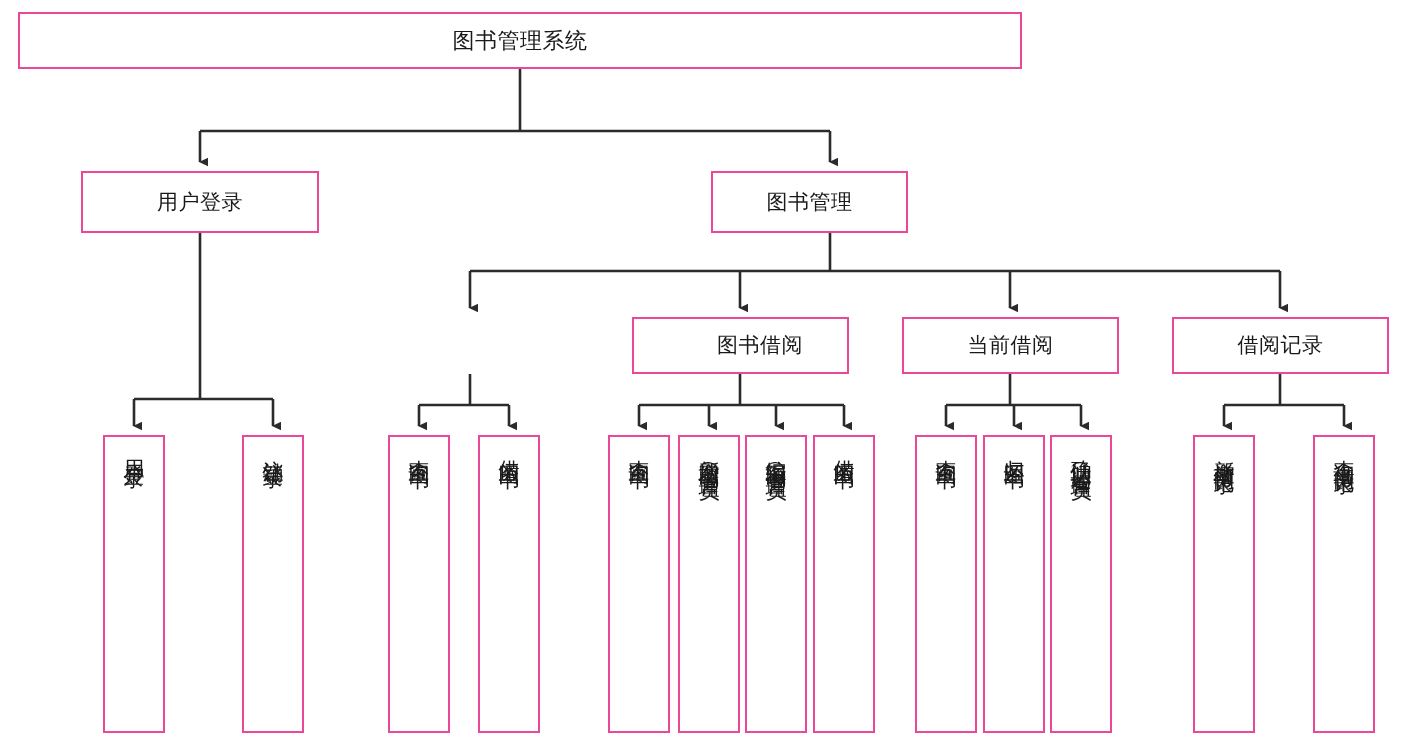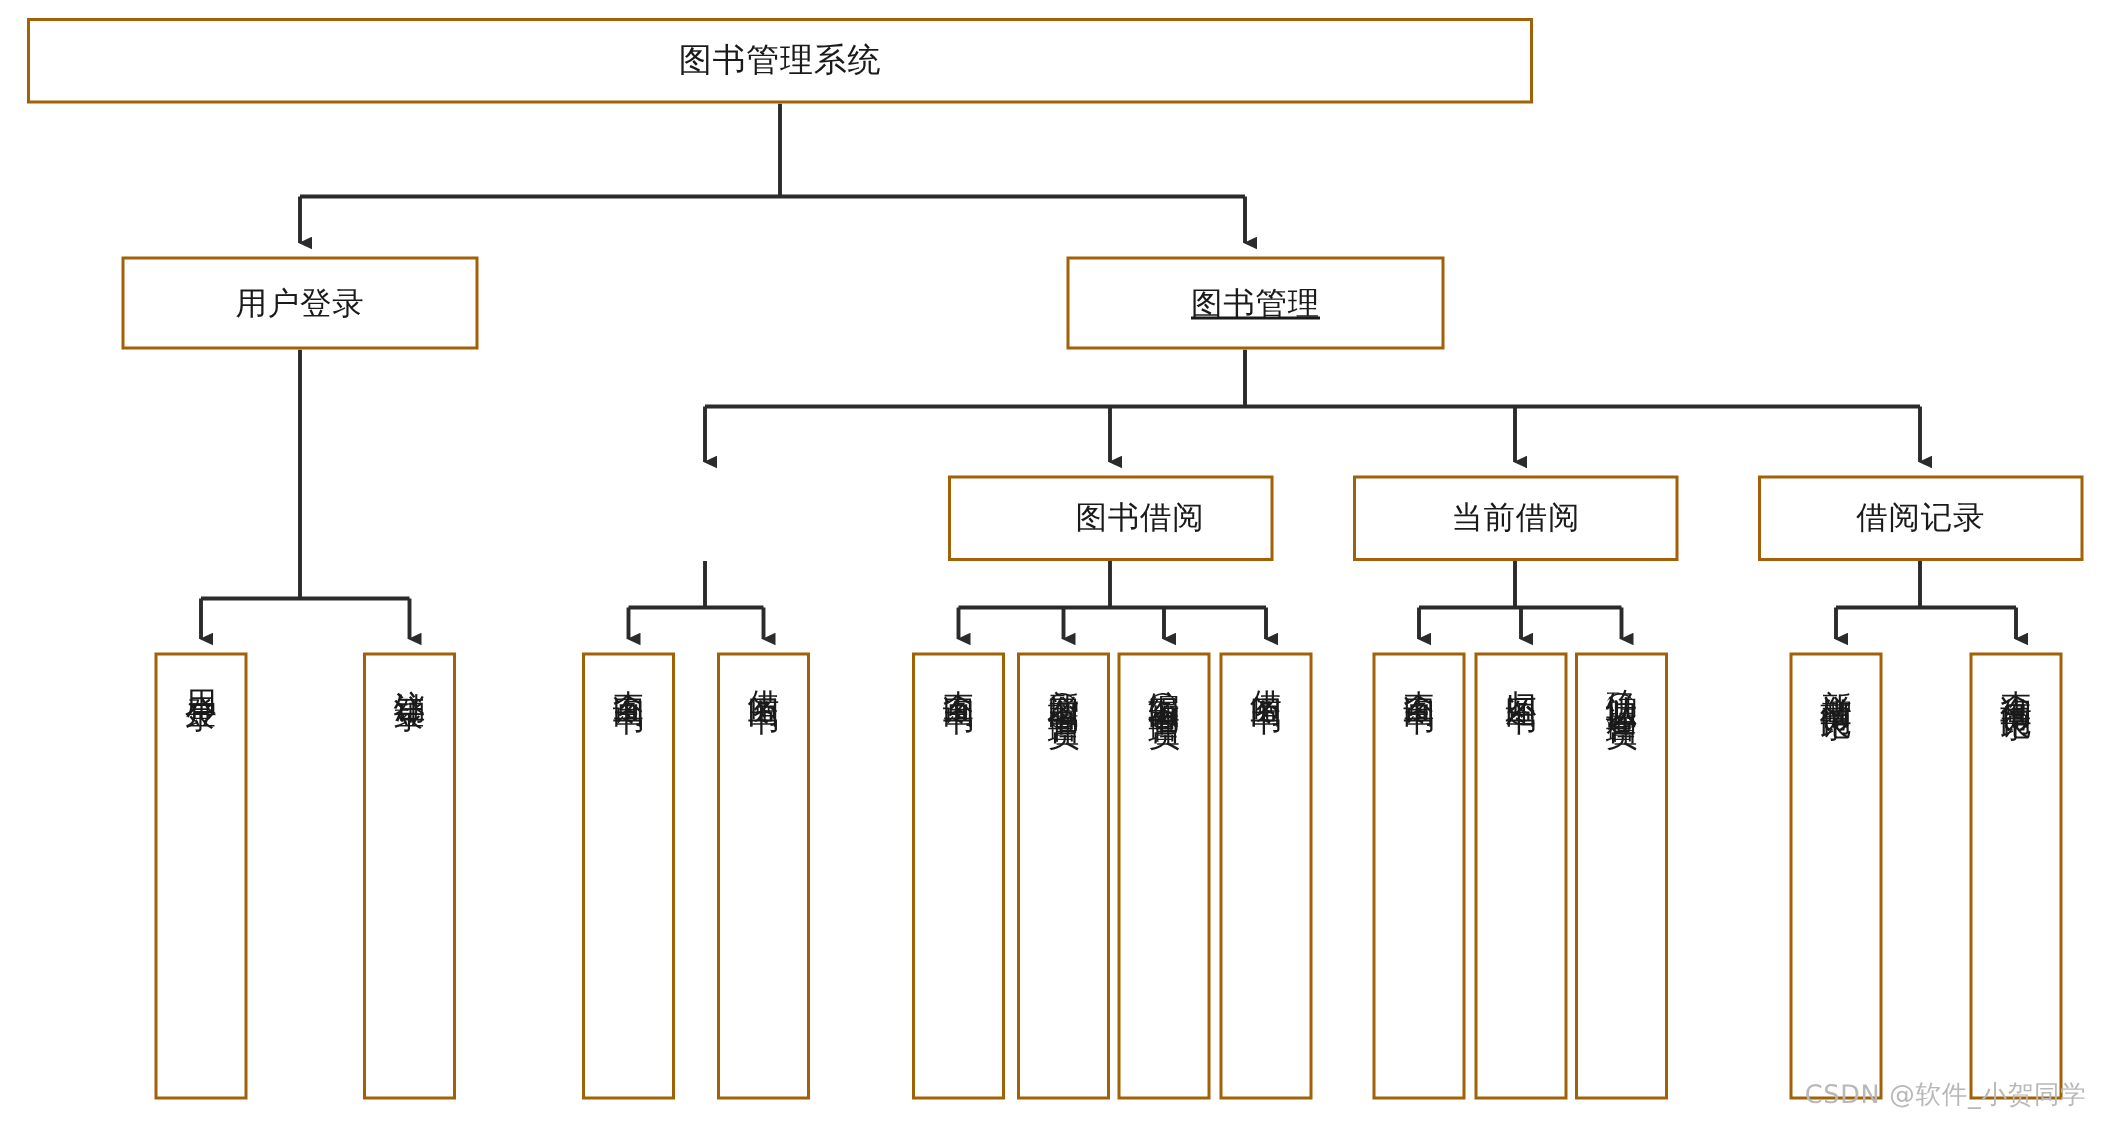--- a/index.html
+++ b/index.html
@@ -23,21 +23,21 @@
     position: absolute;
     left: 0;
     top: 0;
     width: 1405px;
     height: 747px;
   }
   .node-box {
     position: absolute;
     box-sizing: border-box;
     background: #ffffff;
-    border: 2px solid #a16207;
+    border: 2px solid #ec4899;
     display: flex;
     align-items: center;
     justify-content: center;
     color: #1a1a1a;
   }
   .node-label {
     display: block;
     text-align: center;
     line-height: 1.18;
     letter-spacing: 0.5px;
@@ -139,21 +139,21 @@
     </g>
   </svg>
 
   <div class="node-box root horizontal" style="left: 18px; top: 12px; width: 1004px; height: 57px;">
     <span class="node-label">图书管理系统</span>
   </div>
 
   <div class="node-box horizontal" style="left: 81px; top: 171px; width: 238px; height: 62px;">
     <span class="node-label">用户登录</span>
   </div>
-  <div class="node-box horizontal" style="left: 711px; top: 171px; width: 252px; height: 62px; text-decoration: underline;">
+  <div class="node-box horizontal" style="left: 711px; top: 171px; width: 197px; height: 62px;">
     <span class="node-label">图书管理</span>
   </div>
 
   <div class="node-box horizontal" style="left: 632px; top: 317px; width: 217px; height: 57px; padding-left: 39px;">
     <span class="node-label">图书借阅</span>
   </div>
   <div class="node-box horizontal" style="left: 1172px; top: 317px; width: 217px; height: 57px;">
     <span class="node-label">借阅记录</span>
   </div>
   <div class="node-box horizontal" style="left: 902px; top: 317px; width: 217px; height: 57px;">
@@ -193,15 +193,14 @@
   <div class="node-box vertical" style="left: 1050px; top: 435px; width: 62px; height: 298px;">
     <span class="node-label">确认归还（管理员）</span>
   </div>
   <div class="node-box vertical" style="left: 1193px; top: 435px; width: 62px; height: 298px;">
     <span class="node-label">新增借阅记录</span>
   </div>
   <div class="node-box vertical" style="left: 1313px; top: 435px; width: 62px; height: 298px;">
     <span class="node-label">查询借阅记录</span>
   </div>
 
-  <div id="watermark" style="color: rgb(184, 184, 184);">CSDN @软件_小贺同学</div>
 
 </div>
 
 </body></html>

